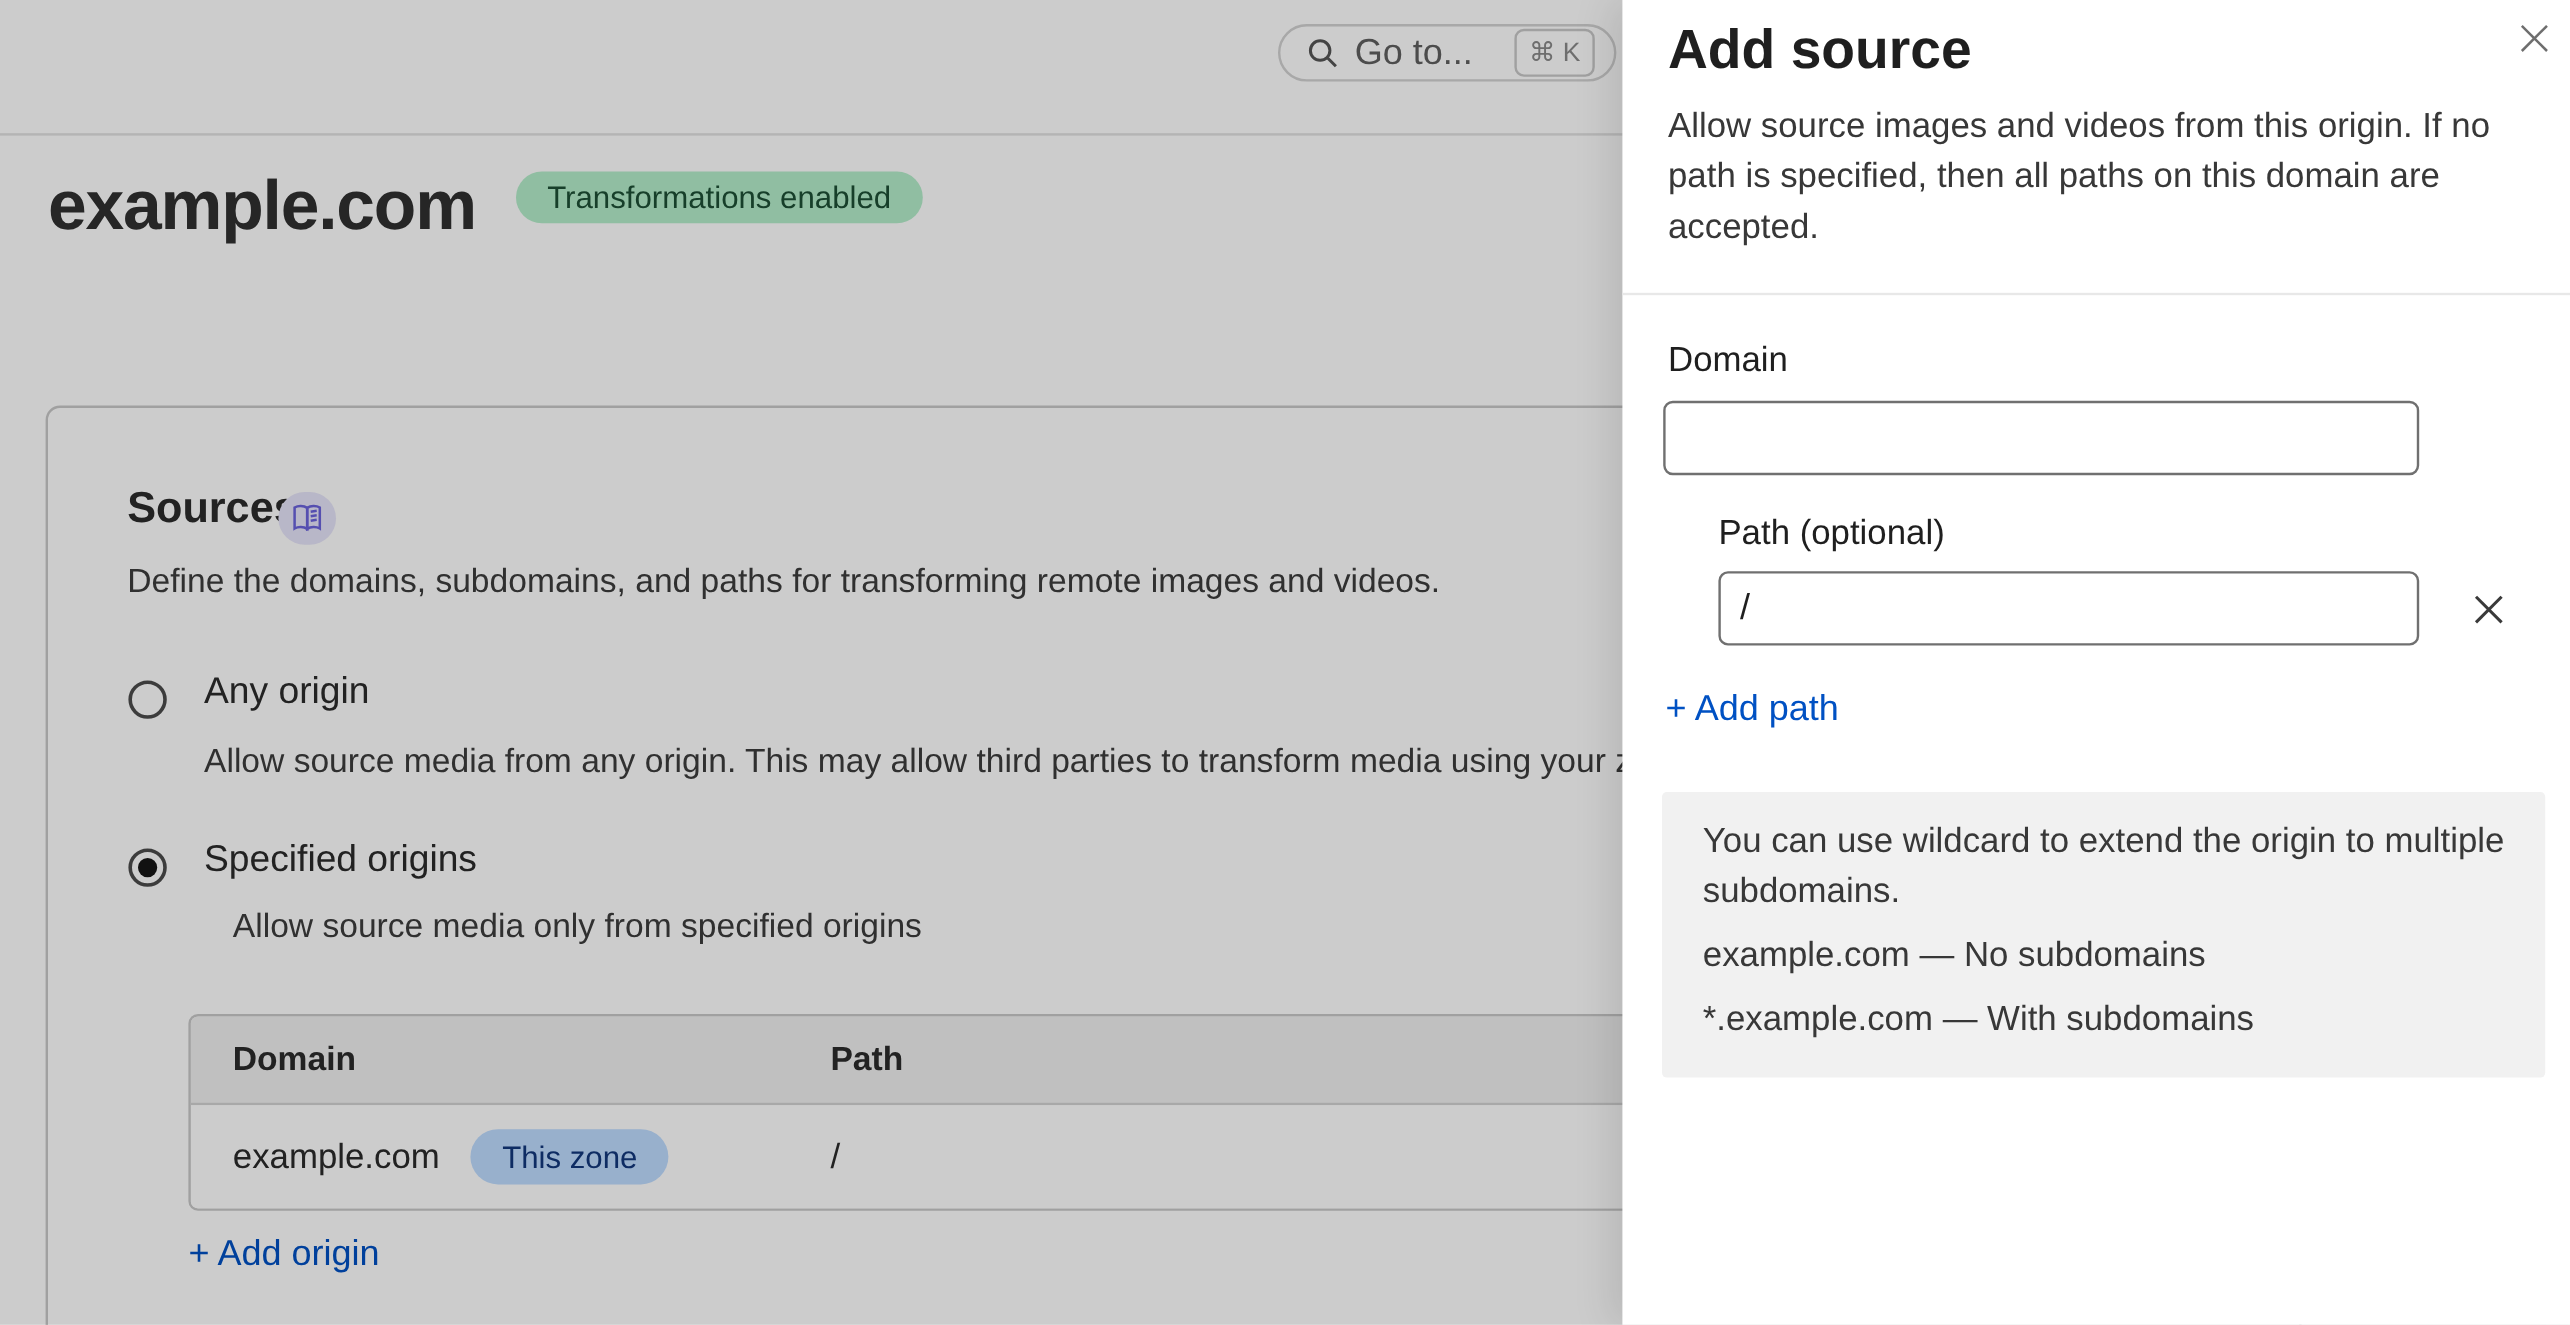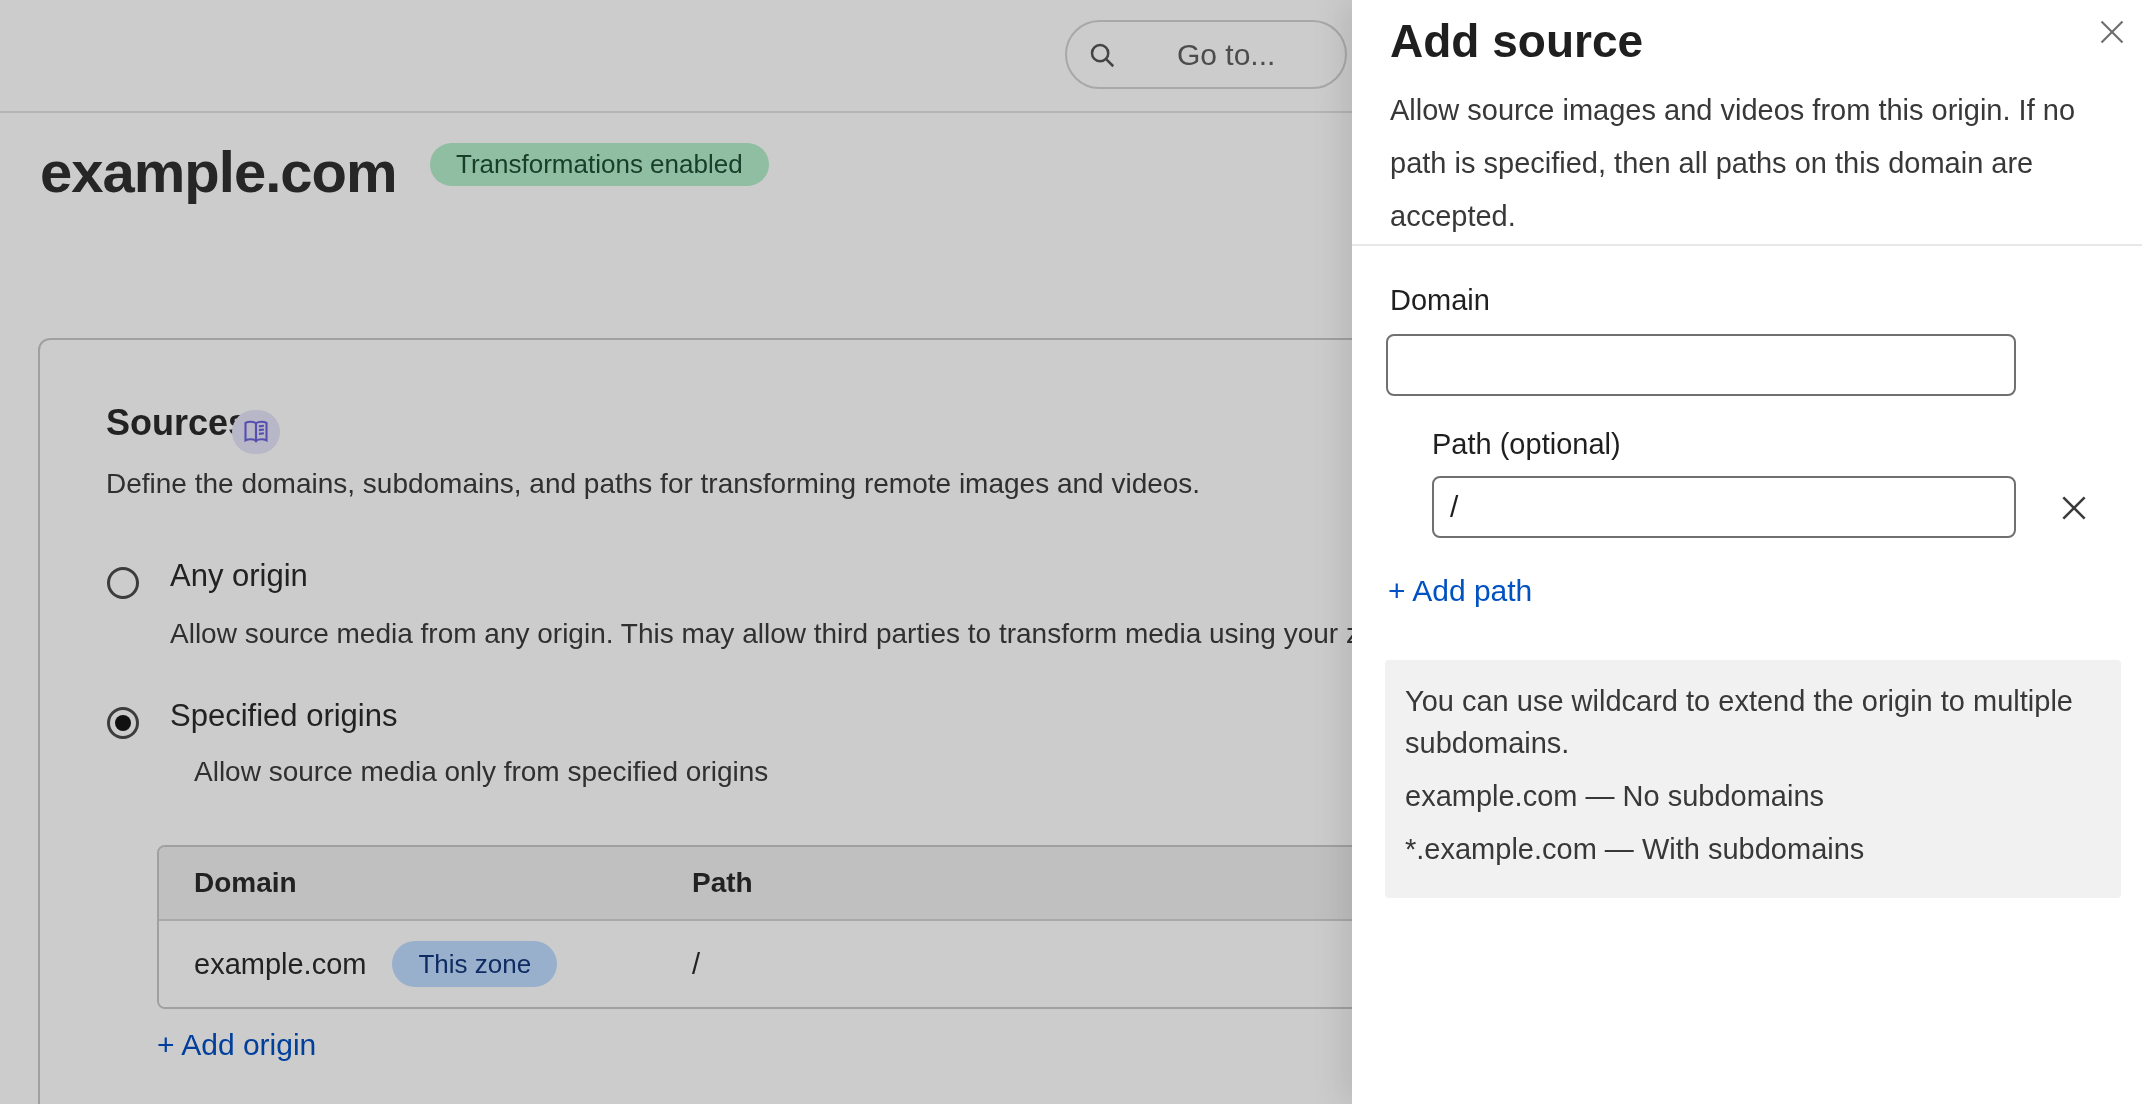--- a/index.html
+++ b/index.html
@@ -4,23 +4,23 @@
 <style>
   * { margin:0; padding:0; box-sizing:border-box; }
   html,body { width:2142px; height:1104px; overflow:hidden; background:#fff;
               font-family:"Liberation Sans", sans-serif; }
 
   
   .main { position:absolute; inset:0; background:#fff; }
 
   .topbar { position:absolute; left:0; top:0; width:100%; height:113px;
             background:#fff; border-bottom:2px solid #e2e2e2; }
-  .search-pill { position:absolute; left:1065px; top:20px; width:282px; height:69px;
+  .search-pill { position:absolute; left:1065px; top:20px; width:282px; height:48px;
                  border:2px solid #d2d2d2; border-radius:36px; background:#fff;
-                 display:flex; align-items:center; padding:0 16px 0 20px;gap:48px; }
+                 display:flex; align-items:center; padding:0 16px 0 20px; }
   .search-pill svg { flex:0 0 auto; }
   .search-input { border:none; outline:none; width:130px; margin-left:12px;
                   font-family:"Liberation Sans",sans-serif; font-size:30px; color:#4a4a4a; background:transparent; }
   .search-input::placeholder { color:#5f5f5f; opacity:1; }
   .kbd-chip { margin-left:auto; border:2px solid #c9c9c9; border-radius:8px;
               font-size:22px; color:#8a8a8a; padding:5px 10px; white-space:nowrap; }
 
   .page-title { position:absolute; left:40px; top:138px; font-size:58px; font-weight:600;
                 color:#303030; letter-spacing:-1px; }
   .status-badge { position:absolute; left:430px; top:143px; height:43px; border-radius:22px;
@@ -57,37 +57,37 @@
 
   
   .backdrop { position:absolute; inset:0; background:rgba(0,0,0,0.2); z-index:40; }
 
   
   .panel { position:absolute; top:0; right:0; width:790px; height:1104px; background:#fff; z-index:50;
            box-shadow:-10px 0 30px rgba(0,0,0,0.10); }
   .panel-close { position:absolute; left:736px; top:8px; width:48px; height:48px; border:none;
                  background:transparent; cursor:pointer; display:flex; align-items:center; justify-content:center; }
   .panel-title { position:absolute; left:38px; top:14px; font-size:46px; font-weight:700; color:#1f1f1f; }
-  .panel-desc  { position:absolute; left:38px; top:84px; width:716px; font-size:29px; line-height:53px; color:#383838; }
+  .panel-desc  { position:absolute; left:38px; top:84px; width:716px; font-size:29px; line-height:42px; color:#383838; }
   .panel-divider { position:absolute; left:0; top:244px; width:100%; height:2px; background:#e8e8e8; }
 
   .field-label { position:absolute; font-size:29px; color:#1f1f1f; }
   .text-input { position:absolute; height:62px; border:2px solid #707070; border-radius:8px;
                 background:#fff; font-family:"Liberation Sans",sans-serif; font-size:30px; color:#1f1f1f;
                 padding:0 16px; outline:none; }
   .domain-label { left:38px; top:284px; }
   .domain-input { left:34px; top:334px; width:630px; }
   .path-label   { left:80px; top:428px;text-align:right; }
   .path-input   { left:80px; top:476px; width:584px; }
   .path-remove  { position:absolute; left:700px; top:486px; width:44px; height:44px; border:none;
                   background:transparent; cursor:pointer; display:flex; align-items:center; justify-content:center; }
   .add-path { position:absolute; left:36px; top:574px; }
 
   .info-box { position:absolute; left:33px; top:660px; width:736px; height:238px; background:#f1f1f1;
-              border-radius:4px; padding:20px 20px; }
+              border-radius:4px; padding:20px 34px; }
   .info-box p { font-size:29px; line-height:42px; color:#383838; }
   .info-box p + p { margin-top:11px; }
 </style>
 </head>
 <body>
 
 <div class="main">
 
   <div class="topbar">
     <div class="search-pill">

